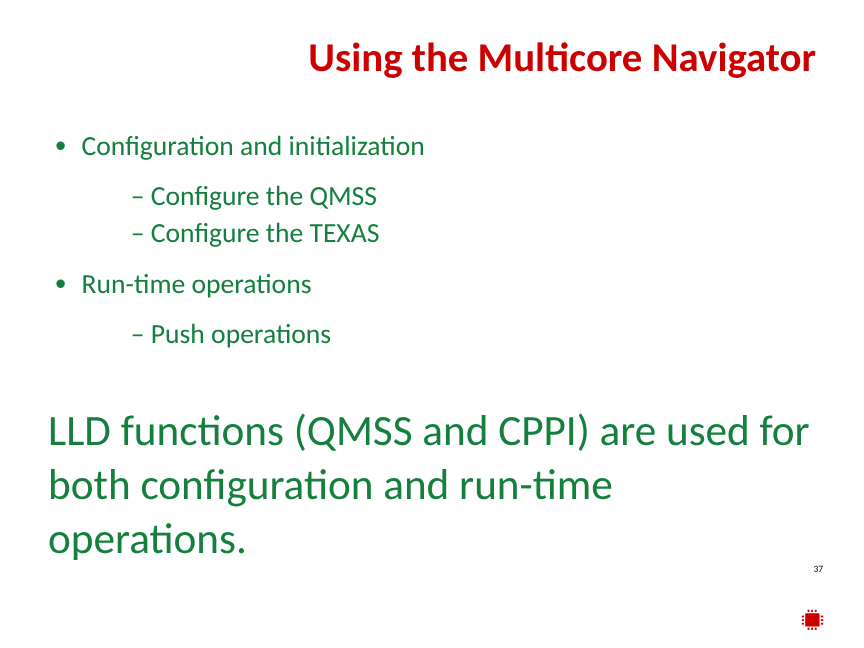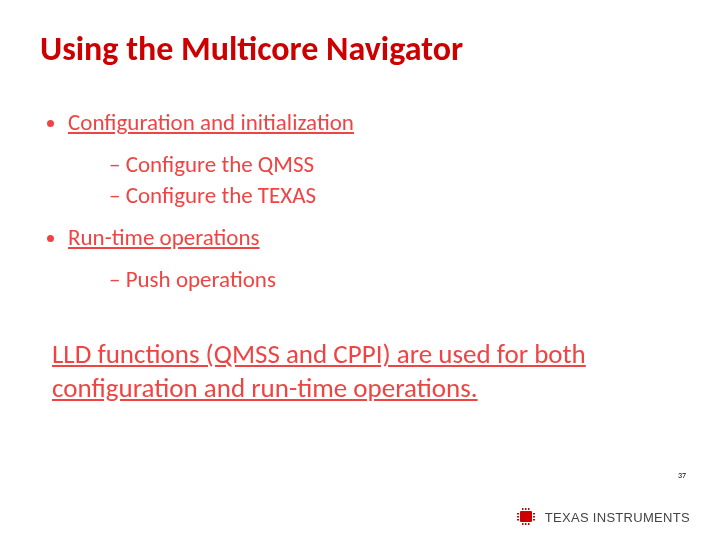--- a/index.html
+++ b/index.html
@@ -16,49 +16,47 @@
     width: 720px;
     height: 540px;
     position: relative;
     box-sizing: border-box;
     padding: 28px 40px 0 40px;
   }
   .title {
     color: #cc0000;
     font-size: 34px;
     font-weight: 700;
-    text-align: left;
+    text-align: right;
     margin: 0 0 38px 0;
   }
   .content {
-    color: #ef4444;
+    color: #15803d;
     font-size: 23px;
     line-height: 1.35;
-    text-decoration: underline;
   }
   ul.level1 {
     list-style: disc;
     margin: 0;
     padding-left: 28px;
   }
   ul.level1 > li {
     margin-bottom: 0;
   }
   .level2 {
     padding-left: 30px;
     margin: 11px;
   }
   .dash {
     display: inline-block;
   }
   .summary {
-    font-size: 27px;
+    font-size: 36px;
     margin-top: 42px;
     line-height: 1.25;
-    margin-left: 12px;
   }
   .page-num {
     position: absolute;
     right: 34px;
     bottom: 60px;
     font-size: 8px;
     color: #000;
     text-align: center;
   }
   .logo-wrap {
@@ -117,16 +115,15 @@
         <rect x="16" y="8" width="2" height="1.5"></rect>
         <rect x="16" y="11" width="2" height="1.5"></rect>
         <rect x="5" y="0" width="1.5" height="2"></rect>
         <rect x="8" y="0" width="1.5" height="2"></rect>
         <rect x="11" y="0" width="1.5" height="2"></rect>
         <rect x="5" y="15" width="1.5" height="2"></rect>
         <rect x="8" y="15" width="1.5" height="2"></rect>
         <rect x="11" y="15" width="1.5" height="2"></rect>
       </g>
     </svg>
-    <span class="logo-text">TEXAS INSTRUMENTS</span>
   </div>
 
 </div>
 
 </body></html>

